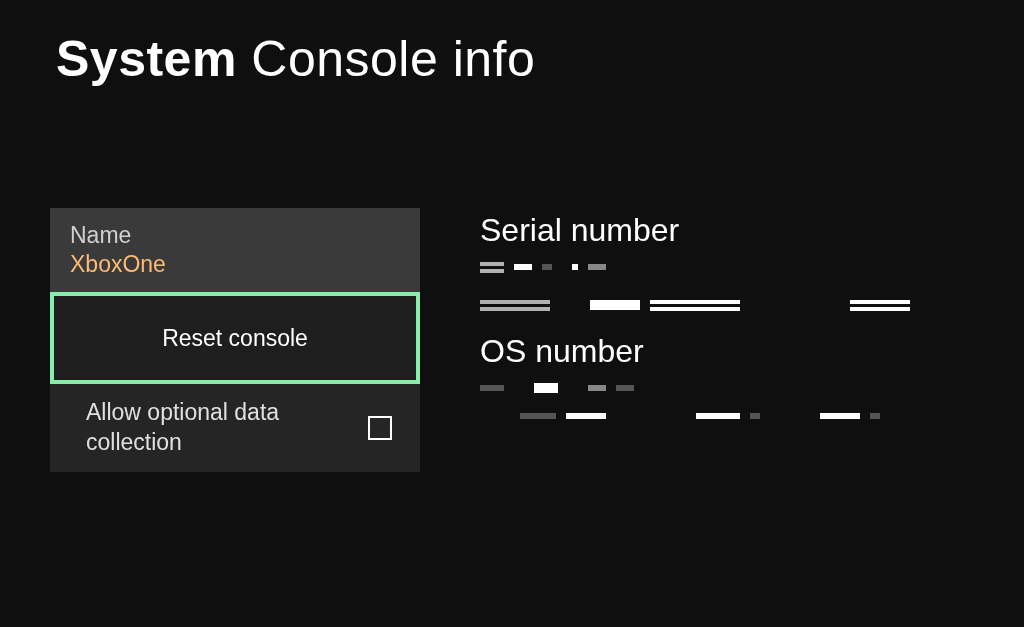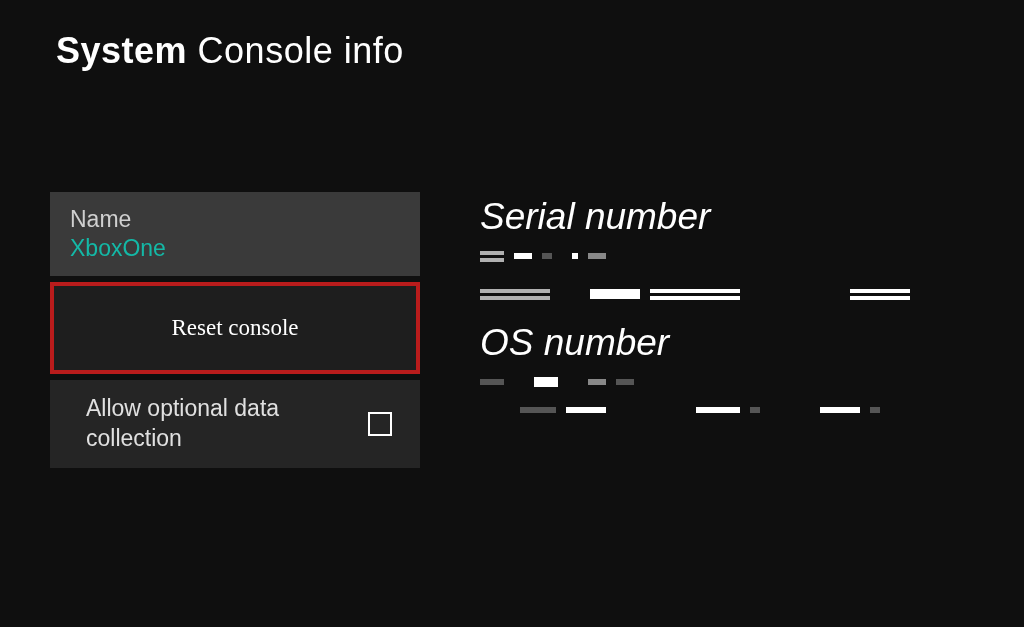--- a/index.html
+++ b/index.html
@@ -12,67 +12,65 @@
       height: 627px;
       background: #0f0f0f;
       font-family: "Segoe UI", Arial, sans-serif;
       color: #ffffff;
       overflow: hidden;
     }
     .header {
       padding: 30px 0 0 56px;
     }
     .header-title {
-      font-size: 36px;
+      font-size: 50px;
       font-weight: 300;
       letter-spacing: 0.5px;
     }
     .header-title .bold {
       font-weight: 700;
     }
     .content {
       display: flex;
       padding: 120px 0 0 50px;
       gap: 60px;
     }
     .left-panel {
       width: 370px;
       display: flex;
       flex-direction: column;
-      gap: 6px;
     }
     .tile {
       background: #2a2a2a;
       padding: 14px 20px;
       min-height: 78px;
       display: flex;
       flex-direction: column;
       justify-content: center;
     }
     .tile-name {
       background: #3a3a3a;
     }
     .tile-label {
       font-size: 23px;
       color: #d0d0d0;
       font-weight: 400;
     }
     .tile-value {
       font-size: 23px;
-      color: #14b8a6;
+      color: #fdba74;
       font-weight: 400;
       margin-top: 2px;
     }
     .tile-reset {
       background: #1e1e1e;
-      border: 4px solid #b91c1c;
+      border: 4px solid #86efac;
       min-height: 92px;
       display: flex;
       align-items: center;
-      font-family: Liberation Serif, serif;
     }
     .tile-reset .tile-label {
       color: #ffffff;
     }
     .tile-checkbox {
       background: #252525;
       display: flex;
       flex-direction: row;
       align-items: center;
       justify-content: space-between;
@@ -96,24 +94,23 @@
       flex-direction: column;
       gap: 18px;
       padding-top: 4px;
     }
     .info-block {
       display: flex;
       flex-direction: column;
       gap: 8px;
     }
     .info-label {
-      font-size: 37px;
+      font-size: 32px;
       font-weight: 400;
       color: #ffffff;
-      font-style: italic;
     }
     .redacted-row {
       display: flex;
       gap: 10px;
       align-items: center;
       height: 20px;
     }
     .redacted-seg {
       height: 6px;
       background: #888888;

